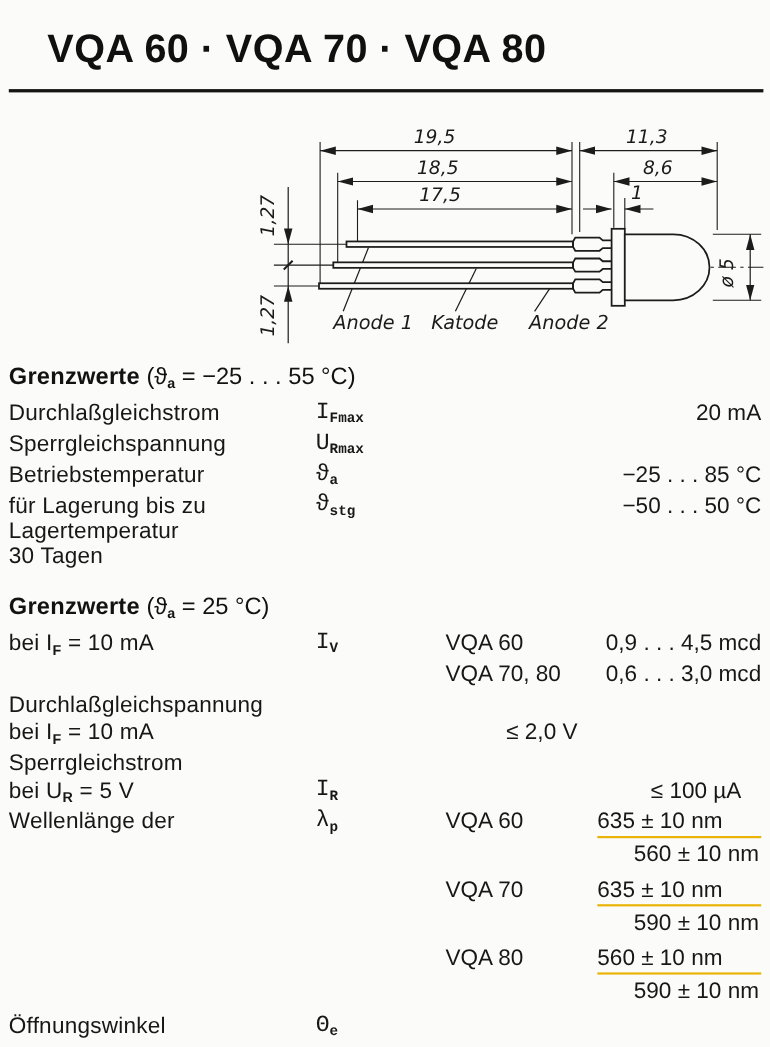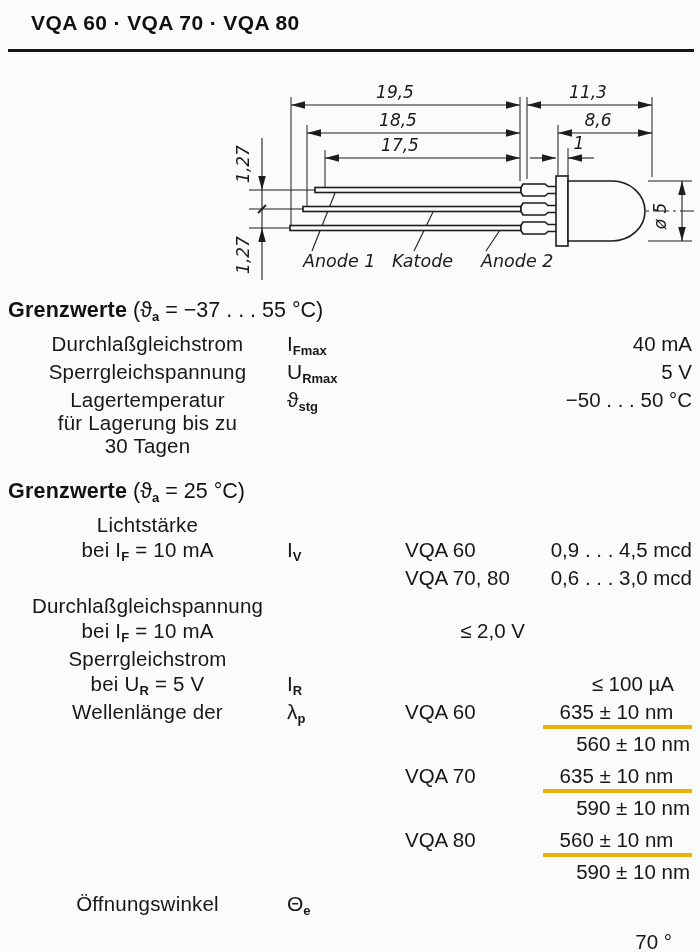--- a/index.html
+++ b/index.html
@@ -3,45 +3,45 @@
 <meta charset="utf-8">
 <style>
   html,body{margin:0;padding:0;}
   body{
     width:700px;height:952px;background:#fbfbf9;
     font-family:"Liberation Sans","DejaVu Sans",sans-serif;
     color:#171717;-webkit-font-smoothing:antialiased;
   }
   .page{position:relative;width:700px;height:952px;overflow:hidden;}
   .title{
-    margin:4px;padding:7px 0 0 27px;
-    font-size:21px;font-weight:700;letter-spacing:.4px;color:#101010;
+    margin:16px;padding:7px 0 0 27px;
+    font-size:36px;font-weight:700;letter-spacing:.4px;color:#101010;
   }
   .rule{height:3px;background:#141414;margin:14px 6px 0 8px;}
   .drawing{display:block;margin-top:23px;}
   .dim-t{font-family:"DejaVu Sans",sans-serif;font-style:italic;font-size:17px;fill:#1b1b1b;}
   .lead-t{font-family:"DejaVu Sans",sans-serif;font-style:italic;font-size:17.5px;fill:#1b1b1b;}
 
   .sec-head{padding-left:8px;font-size:21.5px;margin:15px 0 9px 0;color:#121212;}
   .sec-head .bold{font-weight:700;letter-spacing:.2px;}
   .sb{font-size:13px;font-weight:600;vertical-align:-4px;line-height:0;}
   .row{
     display:grid;grid-template-columns:279px 118px 138px 1fr;
     padding:0 8px;line-height:23px;font-size:20.5px;margin-bottom:5px;
     align-items:start;
   }
-  .cell-label{letter-spacing:.2px;text-align:center;}
-  .cell-sym{font-size:21px;}
+  .cell-label{letter-spacing:.2px;}
+  .cell-sym{font-size:21px;font-family:Liberation Mono, monospace;}
   .cell-val{text-align:right;white-space:nowrap;}
   .pad-r{padding-right:18px;}
   .pad-r-lg{padding-right:20px;margin-top:38px;}
   .mt-sec{margin-top:22px;}
   .mb-tight{margin-bottom:2px;}
   .frac{display:block;width:100%;}
-  .frac .ftop{border-bottom:4px solid #eab308;padding:0 2px 2px 0;text-align:center;}
+  .frac .ftop{border-bottom:2px solid #eab308;padding:0 2px 2px 0;text-align:left;}
   .frac .fbot{padding:3px 2px 0 0;text-align:right;}
   .wl-row{margin-bottom:9px;}
 </style>
 </head>
 <body>
 
 <div class="page">
 
   <h1 class="title">VQA 60 · VQA 70 · VQA 80</h1>
   <div class="rule"></div>
@@ -121,62 +121,64 @@
       <text class="lead-t" x="303" y="192">Anode 1</text>
       <text class="lead-t" x="392" y="192">Katode</text>
       <text class="lead-t" x="481" y="192">Anode 2</text>
     </g>
   </svg>
 
   <section>
     <div class="sec-head">
       <span class="bold">Grenzwerte</span>
       <span>
-        <span>(ϑ</span><sub class="sb">a</sub><span> = −37 . . . 55 °C)</span>
+        <span>(ϑ</span><sub class="sb">a</sub><span> = −25 . . . 55 °C)</span>
       </span>
     </div>
 
     <div class="row">
       <div class="cell-label">Durchlaßgleichstrom</div>
       <div class="cell-sym"><span>I</span><sub class="sb">Fmax</sub></div>
       <div></div>
-      <div class="cell-val">40 mA</div>
+      <div class="cell-val">20 mA</div>
     </div>
 
     <div class="row">
       <div class="cell-label">Sperrgleichspannung</div>
       <div class="cell-sym"><span>U</span><sub class="sb">Rmax</sub></div>
       <div></div>
-      <div class="cell-val">5 V</div>
-    </div>
-
+    </div>
+
+    <div class="row">
+      <div class="cell-label">Betriebstemperatur</div>
+      <div class="cell-sym"><span>ϑ</span><sub class="sb">a</sub></div>
+      <div></div>
+      <div class="cell-val">−25 . . . 85 °C</div>
+    </div>
 
     <div class="row">
       <div class="cell-label">
+        <div>für Lagerung bis zu</div>
         <div>Lagertemperatur</div>
-        <div>für Lagerung bis zu</div>
         <div>30 Tagen</div>
       </div>
       <div class="cell-sym"><span>ϑ</span><sub class="sb">stg</sub></div>
       <div></div>
       <div class="cell-val">−50 . . . 50 °C</div>
     </div>
   </section>
 
   <section>
     <div class="sec-head mt-sec">
       <span class="bold">Grenzwerte</span>
       <span>
         <span>(ϑ</span><sub class="sb">a</sub><span> = 25 °C)</span>
       </span>
     </div>
 
-    <div class="row mb-tight">
-      <div class="cell-label">Lichtstärke</div>
-    </div>
     <div class="row">
       <div class="cell-label"><span>bei I</span><sub class="sb">F</sub><span> = 10 mA</span></div>
       <div class="cell-sym"><span>I</span><sub class="sb">V</sub></div>
       <div>VQA 60</div>
       <div class="cell-val">0,9 . . . 4,5 mcd</div>
     </div>
     <div class="row">
       <div></div>
       <div></div>
       <div>VQA 70, 80</div>

